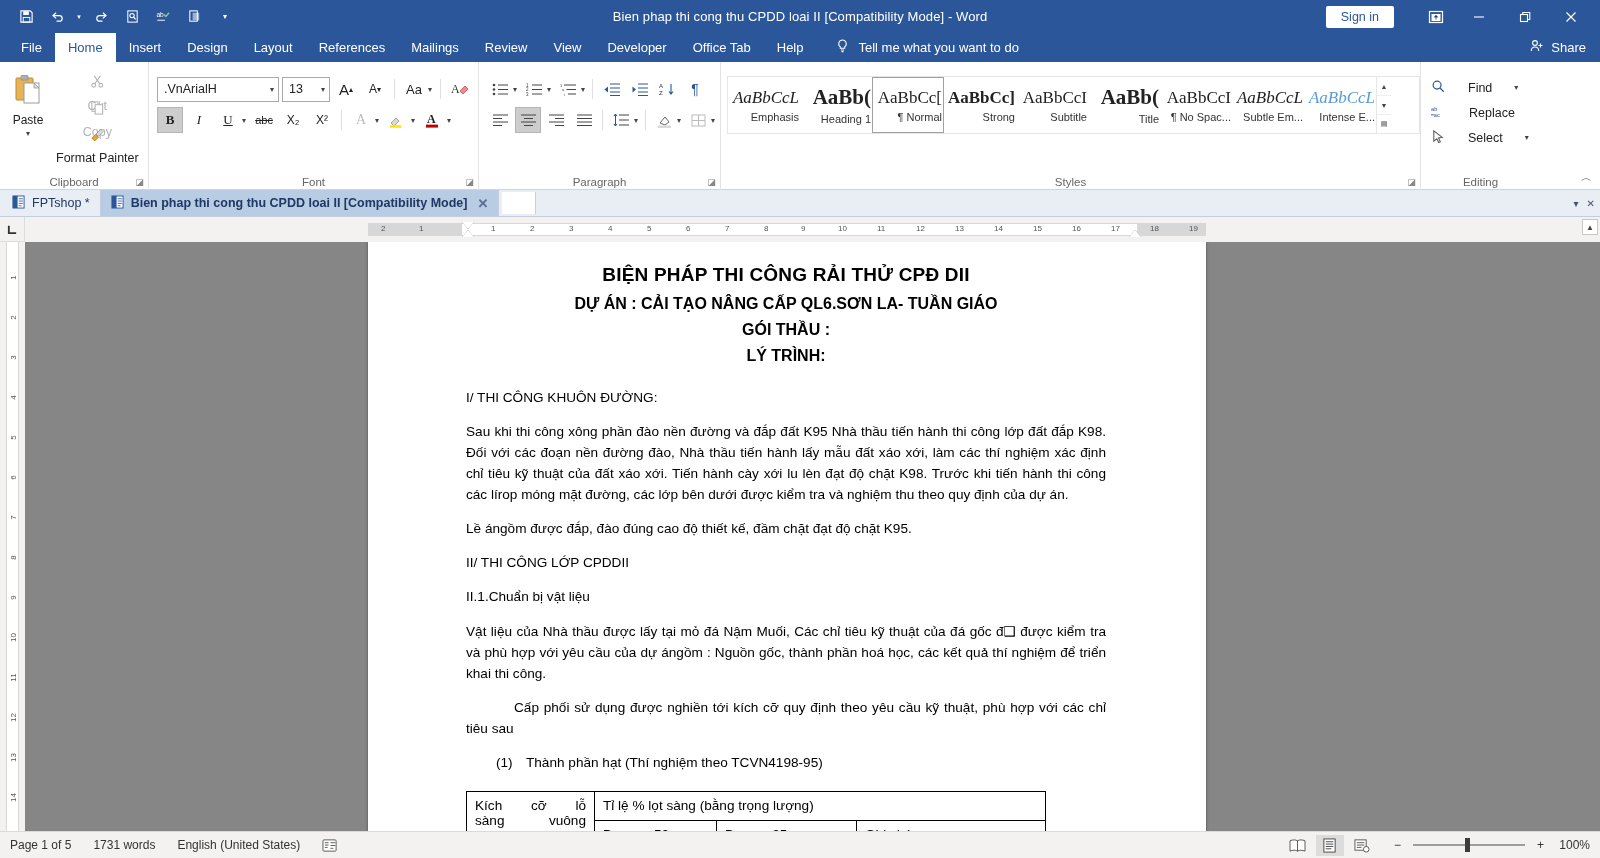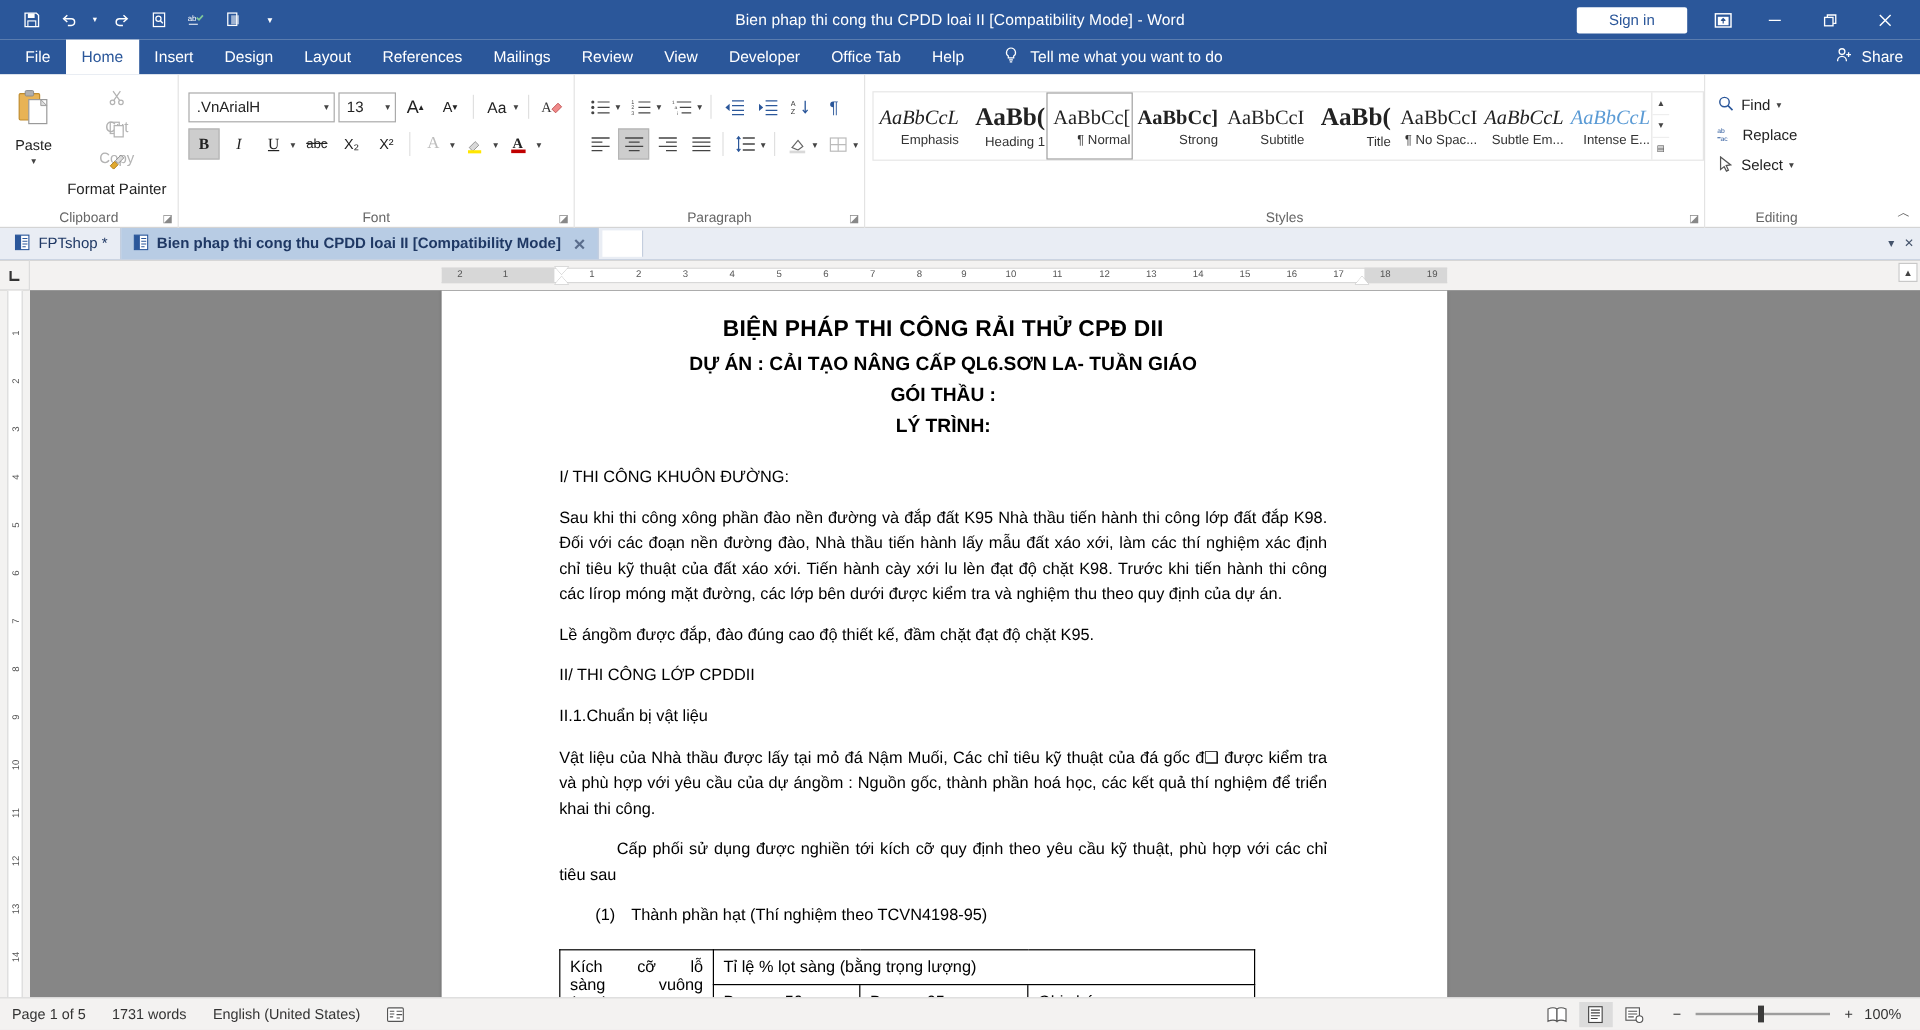--- a/index.html
+++ b/index.html
@@ -22,21 +22,21 @@
     color: #fff; font-size: 14px; line-height: 1; cursor: default;
   }
   .qat-btn svg { display:block; }
   .title-text {
     position: absolute; left: 0; right: 0; text-align: center;
     color: #fff; font-size: 13px; letter-spacing: .1px; pointer-events: none;
   }
   .title-right { margin-left: auto; display: flex; align-items: center; padding-right: 6px; }
   .signin {
     background: #fff; color: #2b579a; font-size: 12.5px;
-    padding: 4px 27px; margin-right: 10px; border-radius: 2px;
+    padding: 4px 15px; margin-right: 22px; border-radius: 2px;
   }
   .ribbon-display { width: 40px; height: 26px; display:flex; align-items:center; justify-content:center; }
   .wbtn { width: 46px; height: 32px; display: flex; align-items: center; justify-content: center; color:#fff; }
 
   
   .tabbar {
     height: 29px; background: #2b579a; display: flex; align-items: stretch;
     position: relative; padding-left: 8px;
   }
   .rtab {
@@ -106,21 +106,21 @@
     justify-content: center; gap: 3px; padding: 2px 1px;
   }
   .style-item.sel { border: 1px solid #a0a0a0; background: #fff; }
   .style-prev { font-family: "Liberation Serif", serif; font-size: 17px; color: #222; white-space: nowrap; }
   .style-name { font-size: 11px; color: #333; white-space: nowrap; overflow: hidden; max-width: 70px; text-align:center; }
   .gallery-nav { width: 15px; display: flex; flex-direction: column; border-left: 1px solid #e6e6e6; }
   .gnav { flex: 1; display: flex; align-items: center; justify-content: center; font-size: 7px; color: #444; border-bottom: 1px solid #eee; }
 
   
   .g-editing { width: 120px; padding-left: 10px; }
-  .ed-item { display: flex; align-items: center; gap: 5px; font-size: 12.5px; color: #222; height: 23px; margin-top: 2px; }
+  .ed-item { display: flex; align-items: center; gap: 22px; font-size: 12.5px; color: #222; height: 23px; margin-top: 2px; }
   .ed-item.first { margin-top: 9px; }
   .collapse-ribbon { position: absolute; right: 8px; bottom: 4px; font-size: 11px; color: #555; }
 
   
   .doctabs {
     height: 27px; background: #e9edf4; display: flex; align-items: stretch;
     border-bottom: 1px solid #c4cede; padding-left: 2px;
   }
   .dtab {
     display: flex; align-items: center; gap: 7px; padding: 0 10px;
@@ -218,21 +218,21 @@
     position: absolute; left: 0; bottom: 0; width: 1600px; height: 27px;
     background: #f3f2f1; border-top: 1px solid #dadada;
     display: flex; align-items: center; padding: 0 10px; font-size: 12px; color: #333;
   }
   .sb-item { margin-right: 22px; display: flex; align-items: center; gap: 6px; }
   .sb-right { margin-left: auto; display: flex; align-items: center; gap: 4px; }
   .viewbtn { width: 28px; height: 21px; display: flex; align-items: center; justify-content: center; }
   .viewbtn.on { background: #dcdcdc; }
   .zoomtrack { width: 112px; height: 2px; background: #9d9d9d; position: relative; margin: 0 8px; }
   .zoomthumb { position: absolute; left: 52px; top: -6px; width: 5px; height: 14px; background: #3b3b3b; }
-  .zoomval { width: 42px; text-align: center; }
+  .zoomval { width: 42px; text-align: right; }
   .scroll-up {
     position: absolute; right: 2px; top: 2px; width: 16px; height: 16px;
     background: #fff; border: 1px solid #c8c8c8; display:flex; align-items:center; justify-content:center;
     font-size: 8px; color: #444;
   }
 </style>
 </head>
 <body>
 
 <div class="app">

